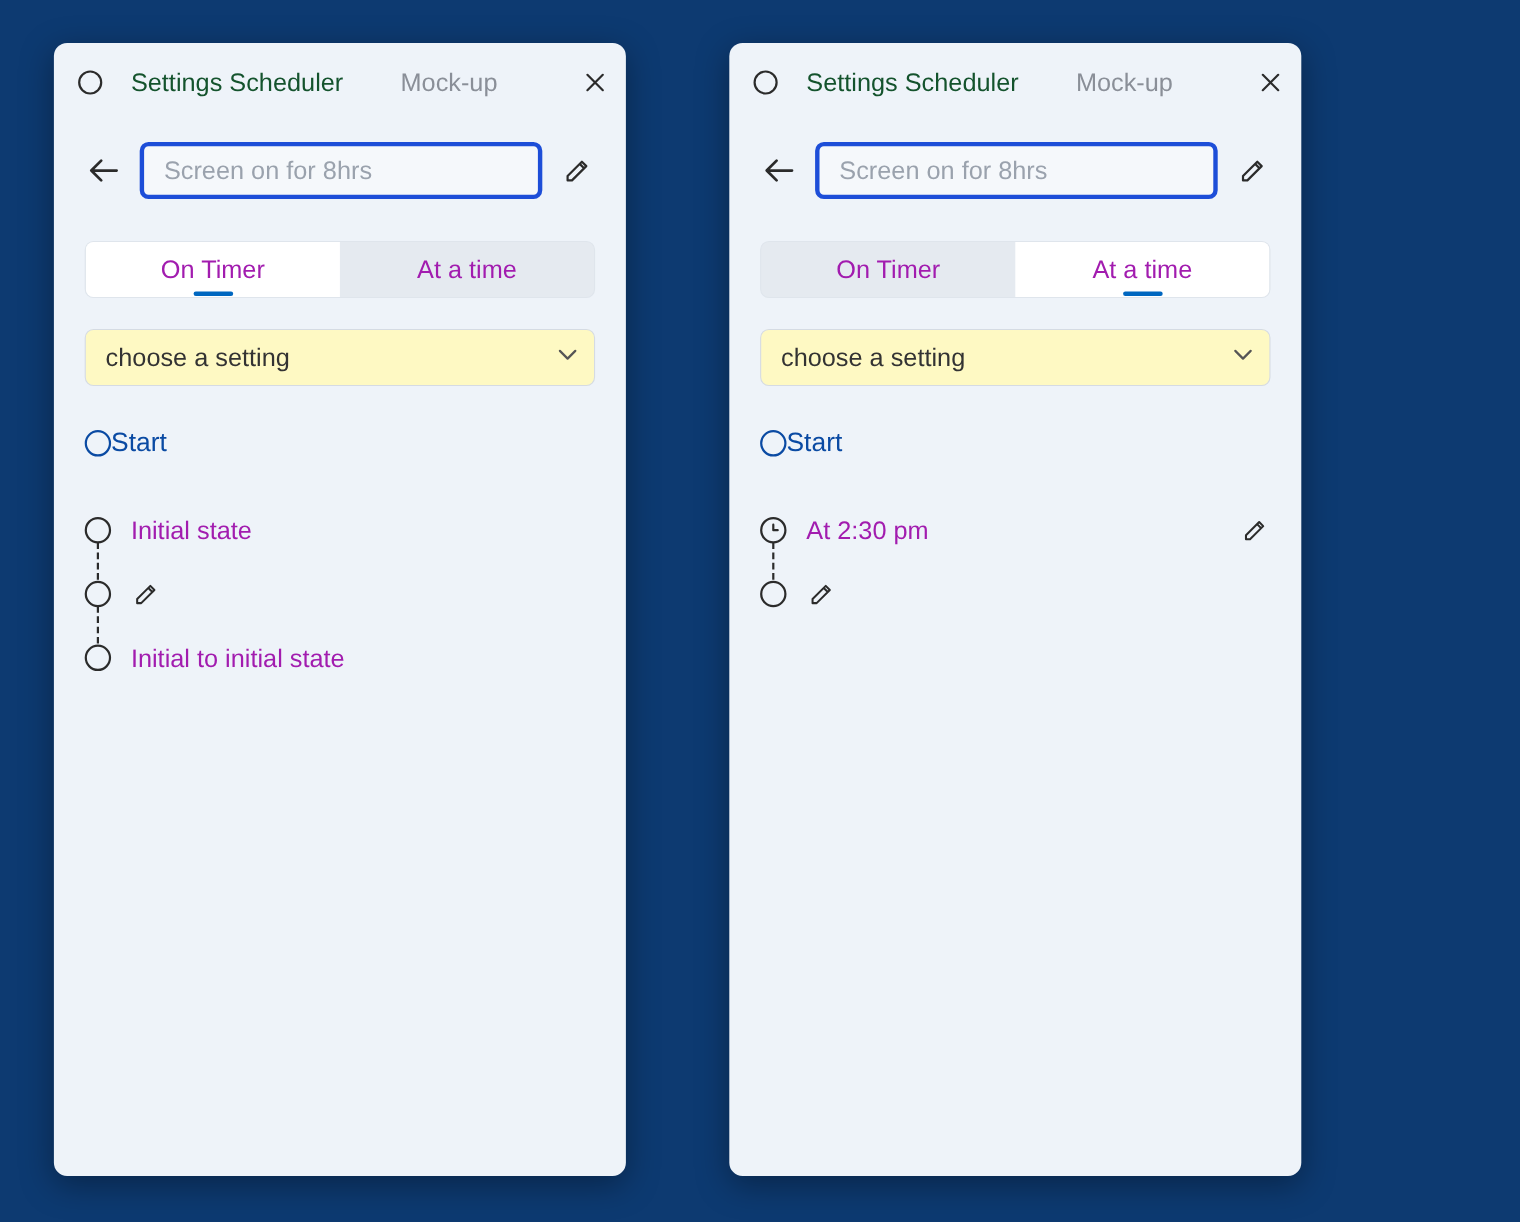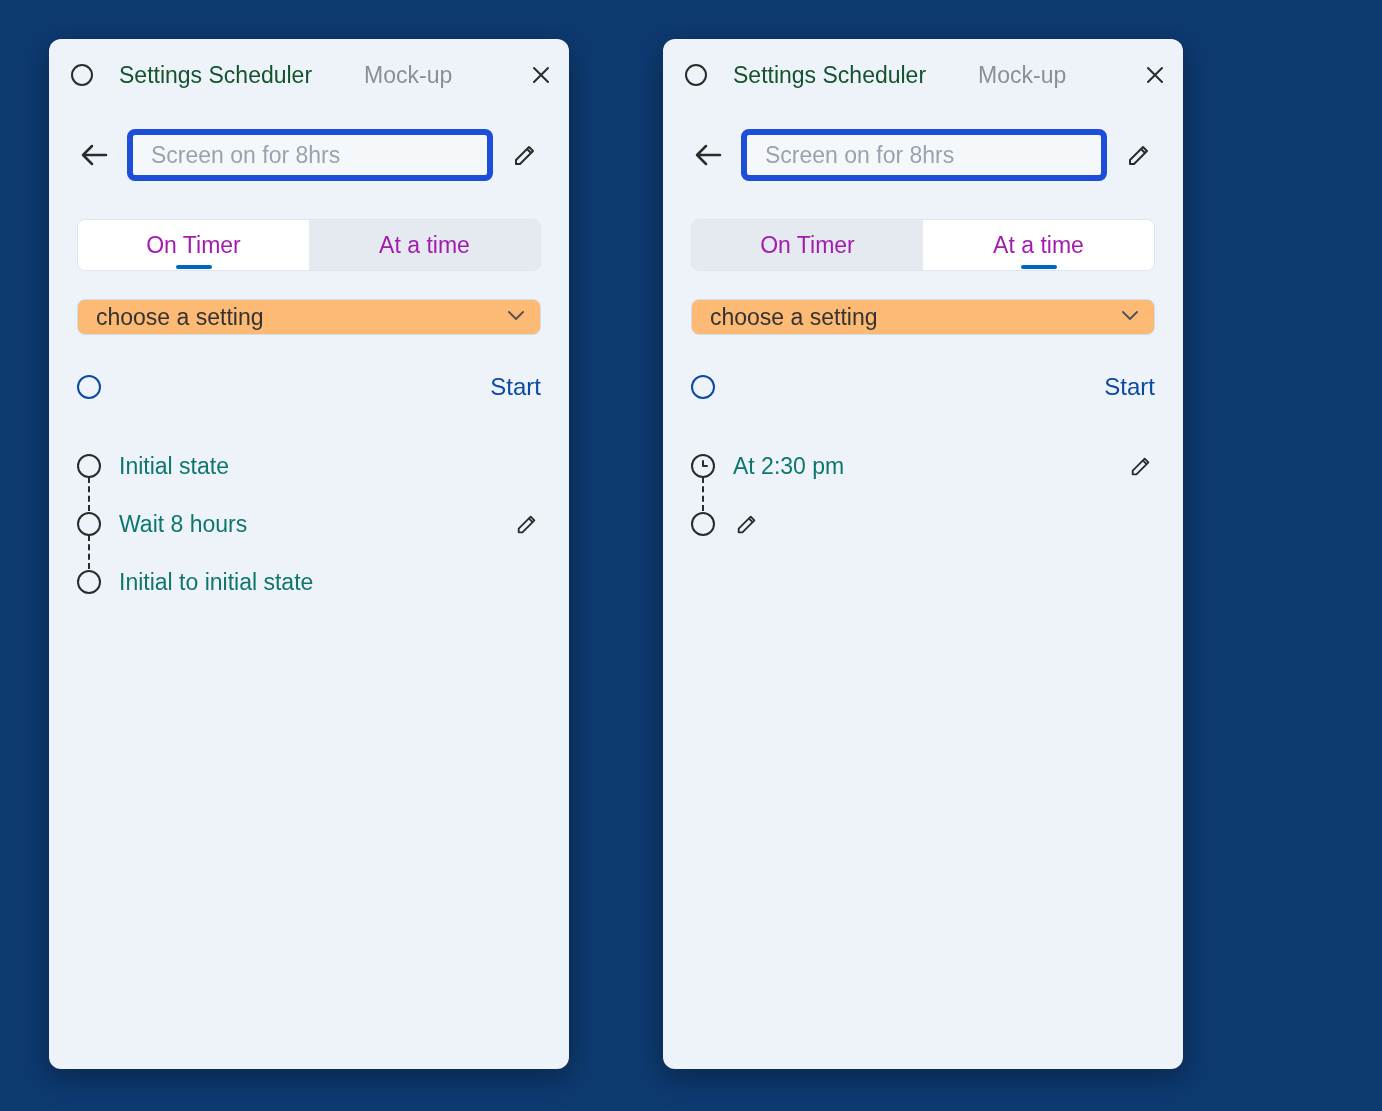--- a/index.html
+++ b/index.html
@@ -48,21 +48,21 @@
   .name-row {
     display: flex; align-items: center;
     padding: 18px 28px 8px 28px;
     gap: 16px;
   }
   .back-icon { width: 34px; display:flex; align-items:center; justify-content:center; }
   .name-input {
     flex: 1;
     height: 52px;
     background: #f5f8fb;
-    border: 6px solid #1d4ed8;
+    border: 4px solid #1d4ed8;
     border-radius: 8px;
     padding: 0 18px;
     font-size: 23px;
     color: #333;
   }
   .name-input::placeholder { color: #9aa2ad; }
   .edit-icon { width: 32px; display:flex; align-items:center; justify-content:center; }
 
   
   .tabs {
@@ -97,39 +97,39 @@
     border-radius: 3px;
   }
 
   
   .select-wrap {
     margin: 28px 28px 0 28px;
     position: relative;
   }
   .select-box {
     width: 100%;
-    height: 36px;
-    background: #fdba74;
+    height: 52px;
+    background: #fef9c3;
     border: 1px solid #d5dbe3;
     border-radius: 8px;
     padding: 0 44px 0 18px;
     font-size: 23px;
     color: #333;
     display: flex; align-items: center;
     cursor: pointer;
   }
   .select-chev {
     position: absolute; right: 16px; top: 50%; transform: translateY(-50%);
     pointer-events: none;
   }
 
   
   .start-row {
     margin: 38px 28px 0 28px;
-    display: flex; align-items: center;  justify-content: space-between;
+    display: flex; align-items: center; 
   }
   .start-circle {
     width: 24px; height: 24px;
     border: 2.2px solid #0a4aa3;
     border-radius: 50%;
   }
   .start-label { font-size: 24px; color: #0a4aa3; }
 
   
   .steps {
@@ -155,21 +155,21 @@
   .step-connector::after {
     content: "";
     position: absolute;
     left: 11px;
     top: 40px;
     width: 0;
     height: 34px;
     border-left: 2.5px dashed #2b2b2b;
     z-index: 1;
   }
-  .step-label { font-size: 23px; color: #0f766e; flex: 1; }
+  .step-label { font-size: 23px; color: #a21caf; flex: 1; }
   .step-edit { width: 28px; display:flex; align-items:center; justify-content:center; }
 
 </style>
 </head>
 <body>
 
 <div class="panel" id="panel-left">
 
   <div class="titlebar">
     <div class="title-icon"></div>
@@ -224,21 +224,20 @@
     <span class="start-label">Start</span>
   </div>
 
   <div class="steps">
     <div class="step-row step-connector">
       <div class="step-node"></div>
       <span class="step-label">Initial state</span>
     </div>
     <div class="step-row step-connector">
       <div class="step-node"></div>
-      <span class="step-label">Wait 8 hours</span>
       <div class="step-edit">
         <svg width="24" height="24" viewBox="0 0 26 26">
             <path d="M4 22 L4 18 L17 5 L21 9 L8 22 Z M15 7 L19 11" stroke="#2b2b2b" stroke-width="2" fill="none" stroke-linejoin="round"></path>
           </svg>
       </div>
     </div>
     <div class="step-row">
       <div class="step-node"></div>
       <span class="step-label">Initial to initial state</span>
     </div>

